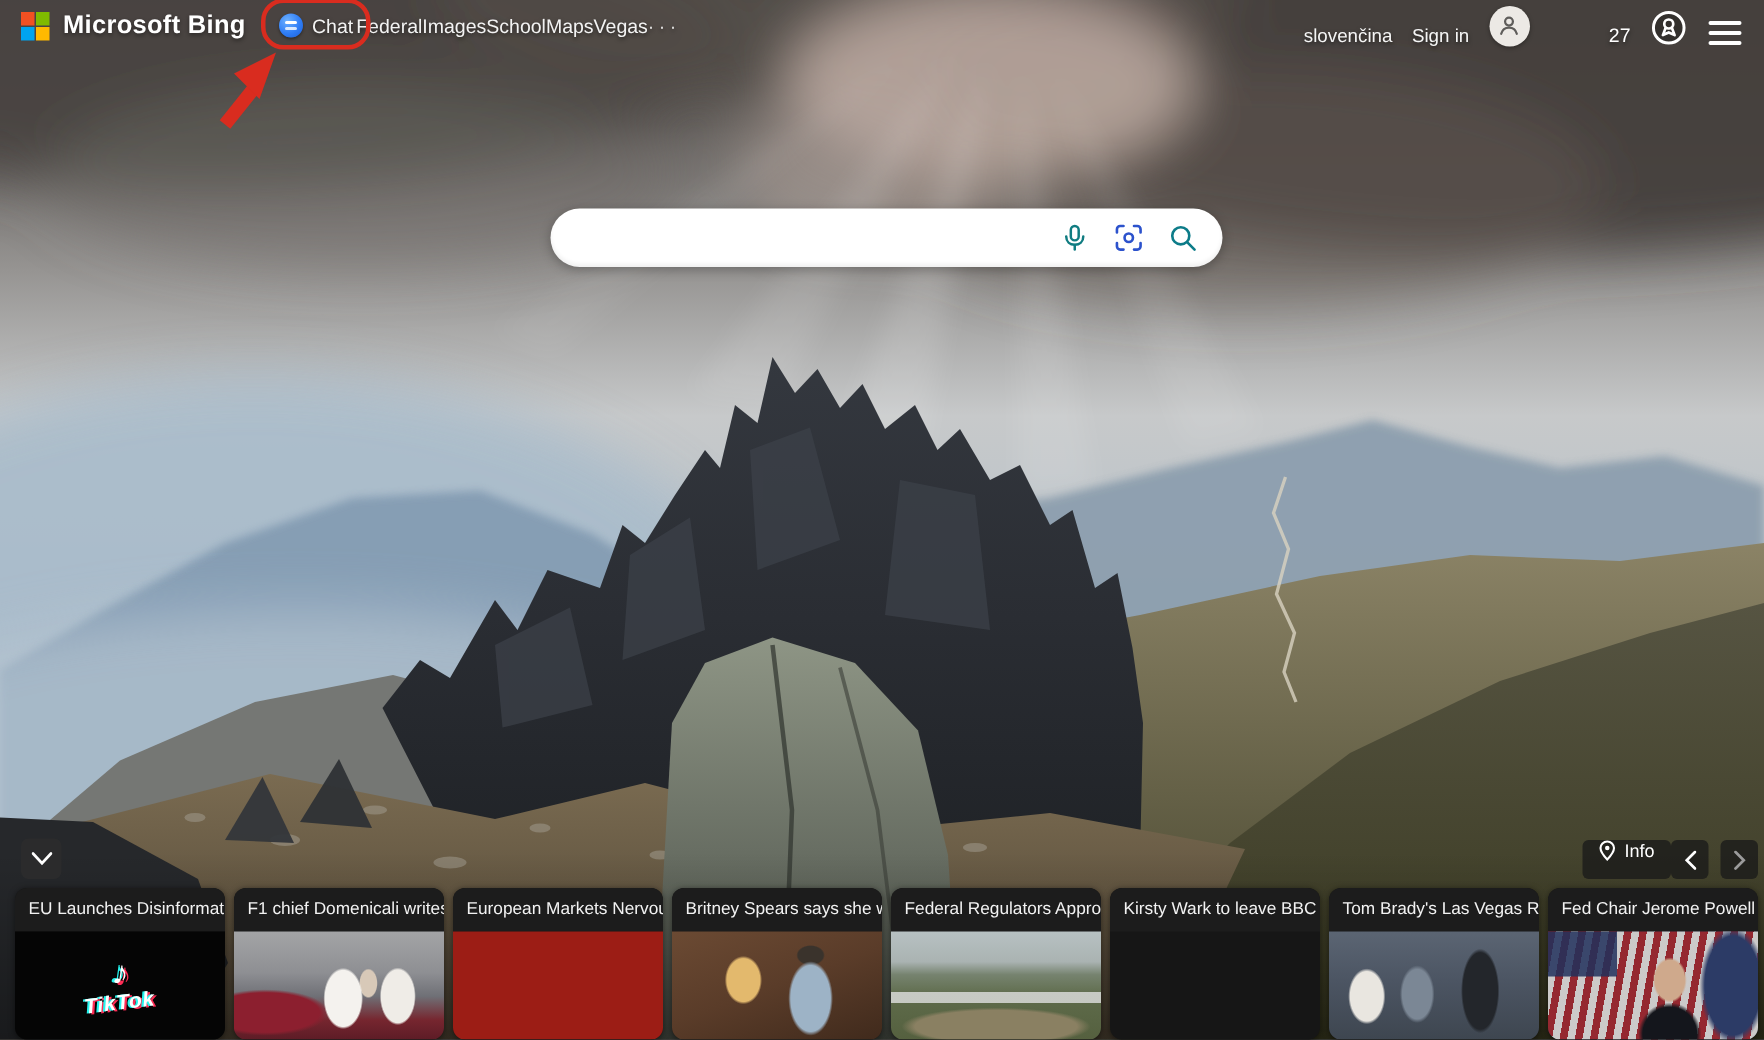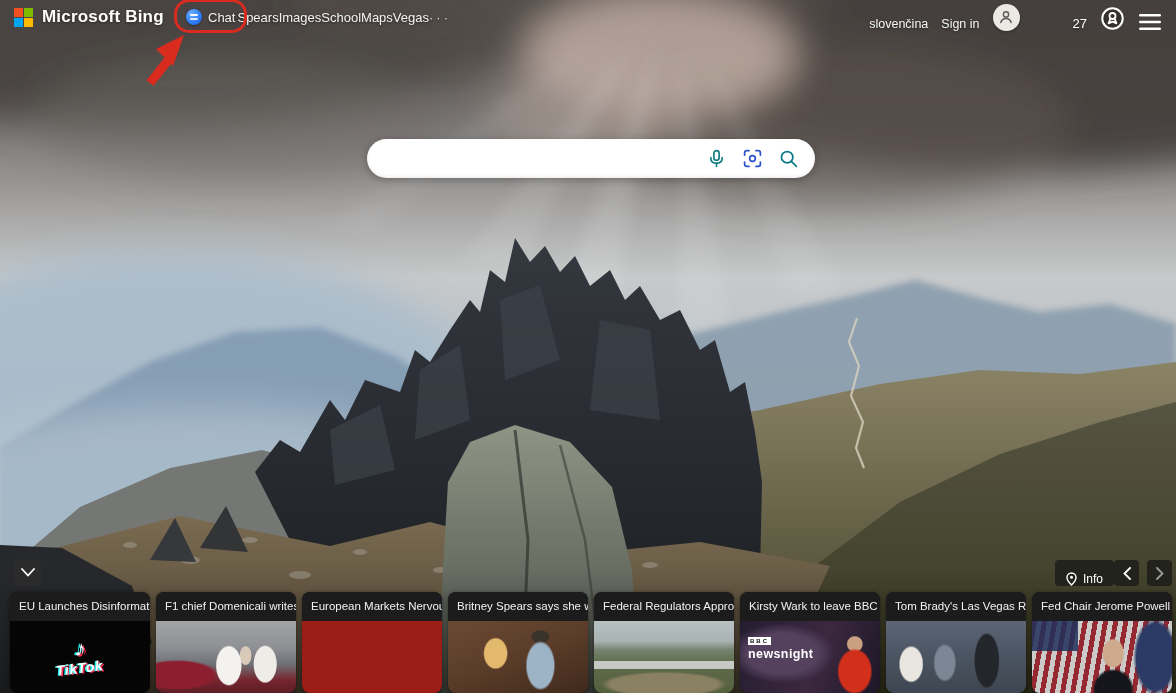--- a/index.html
+++ b/index.html
@@ -32,21 +32,21 @@
   .rewards, .hamburger { cursor:pointer; display:flex; align-items:center; }
 
   
   .searchbar { position:absolute; left:367px; top:139px; width:448px; height:39px; background:#fff; border-radius:22px; display:flex; align-items:center; box-shadow:0 2px 8px rgba(0,0,0,.28), inset 0 -2px 3px rgba(0,0,0,.06); z-index:25; }
   .search-input { flex:1; height:100%; border:none; outline:none; background:transparent; padding:0 12px 0 22px; font-size:15px; color:#222; border-radius:22px; }
   .search-icons { display:flex; align-items:center; gap:15px; padding-right:16px; }
   .sic { width:21px; height:21px; display:block; cursor:pointer; }
 
   
   .collapse-btn { position:absolute; left:14px; top:559px; width:27px; height:27px; background:rgba(45,45,45,.78); border-radius:5px; display:flex; align-items:center; justify-content:center; cursor:pointer; z-index:30; }
-  .info-btn { position:absolute; left:1055px; top:560px; height:26px; padding:0 11px; background:rgba(25,25,25,.78); border-radius:4px; display:flex; align-items:flex-end; gap:6px; color:#fff; font-size:12px; cursor:pointer; z-index:30; }
+  .info-btn { position:absolute; left:1055px; top:560px; height:26px; padding:0 11px; background:rgba(25,25,25,.78); border-radius:4px; display:flex; align-items:flex-start; gap:6px; color:#fff; font-size:12px; cursor:pointer; z-index:30; }
   .car-btn { position:absolute; top:560px; width:25px; height:26px; background:rgba(25,25,25,.78); border-radius:4px; display:flex; align-items:center; justify-content:center; cursor:pointer; z-index:30; }
   .car-prev { left:1114px; }
   .car-next { left:1147px; }
 
   
   .cards { position:absolute; left:10px; top:592px; width:1200px; display:flex; gap:6px; z-index:20; }
   .card { width:140px; flex:0 0 140px; border-radius:8px; overflow:hidden; cursor:pointer; background:#161616; box-shadow:0 1px 4px rgba(0,0,0,.5); }
   .card-title { height:29px; line-height:29px; padding:0 9px; background:#1c1c1c; color:#f2f2f2; font-size:11.5px; white-space:nowrap; overflow:hidden; }
   .card-img { height:72px; position:relative; overflow:hidden; }
 
@@ -234,21 +234,21 @@
     <nav class="nav">
       <span class="nav-item nav-chat">
         <span class="chat-ic"></span>
         <span>Chat</span>
         <span class="hl-box"></span>
         <svg class="anno-arrow" viewBox="0 0 54 58">
           <line x1="10" y1="54" x2="30" y2="29" stroke="#d92c1f" stroke-width="9"></line>
           <polygon points="44,6 16,20 33,37" fill="#d92c1f"></polygon>
         </svg>
       </span>
-      <span class="nav-item">Spears</span>
+      <span class="nav-item">Federal</span>
       <span class="nav-item">Images</span>
       <span class="nav-item">School</span>
       <span class="nav-item">Maps</span>
       <span class="nav-item">Vegas</span>
       <span class="nav-item" style="letter-spacing:3px;opacity:.9">···</span>
     </nav>
 
     <div class="top-right">
       <span class="lang">slovenčina</span>
       <span class="signin">Sign in</span>
@@ -348,24 +348,20 @@
       <div class="card-img img-4"></div>
     </article>
 
     <article class="card">
       <div class="card-title">Federal Regulators Approv...</div>
       <div class="card-img img-5"></div>
     </article>
 
     <article class="card">
       <div class="card-title">Kirsty Wark to leave BBC N...</div>
-      <div class="card-img img-6">
-        <span class="bbc-block">BBC</span>
-        <span class="nn-word">newsnight</span>
-      </div>
     </article>
 
     <article class="card">
       <div class="card-title">Tom Brady's Las Vegas Rai...</div>
       <div class="card-img img-7"></div>
     </article>
 
     <article class="card">
       <div class="card-title">Fed Chair Jerome Powell Si...</div>
       <div class="card-img img-8"></div>

